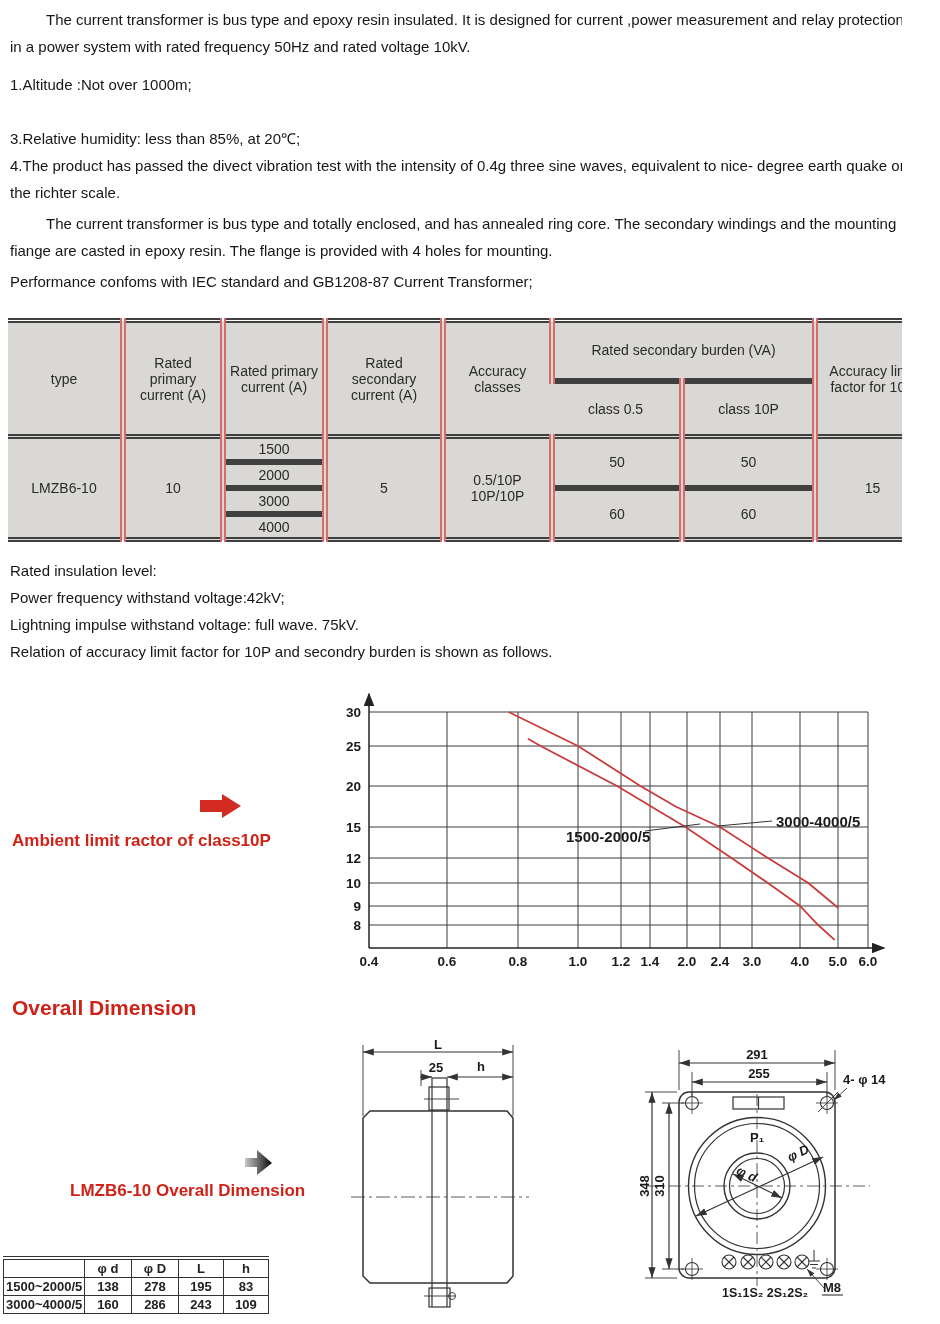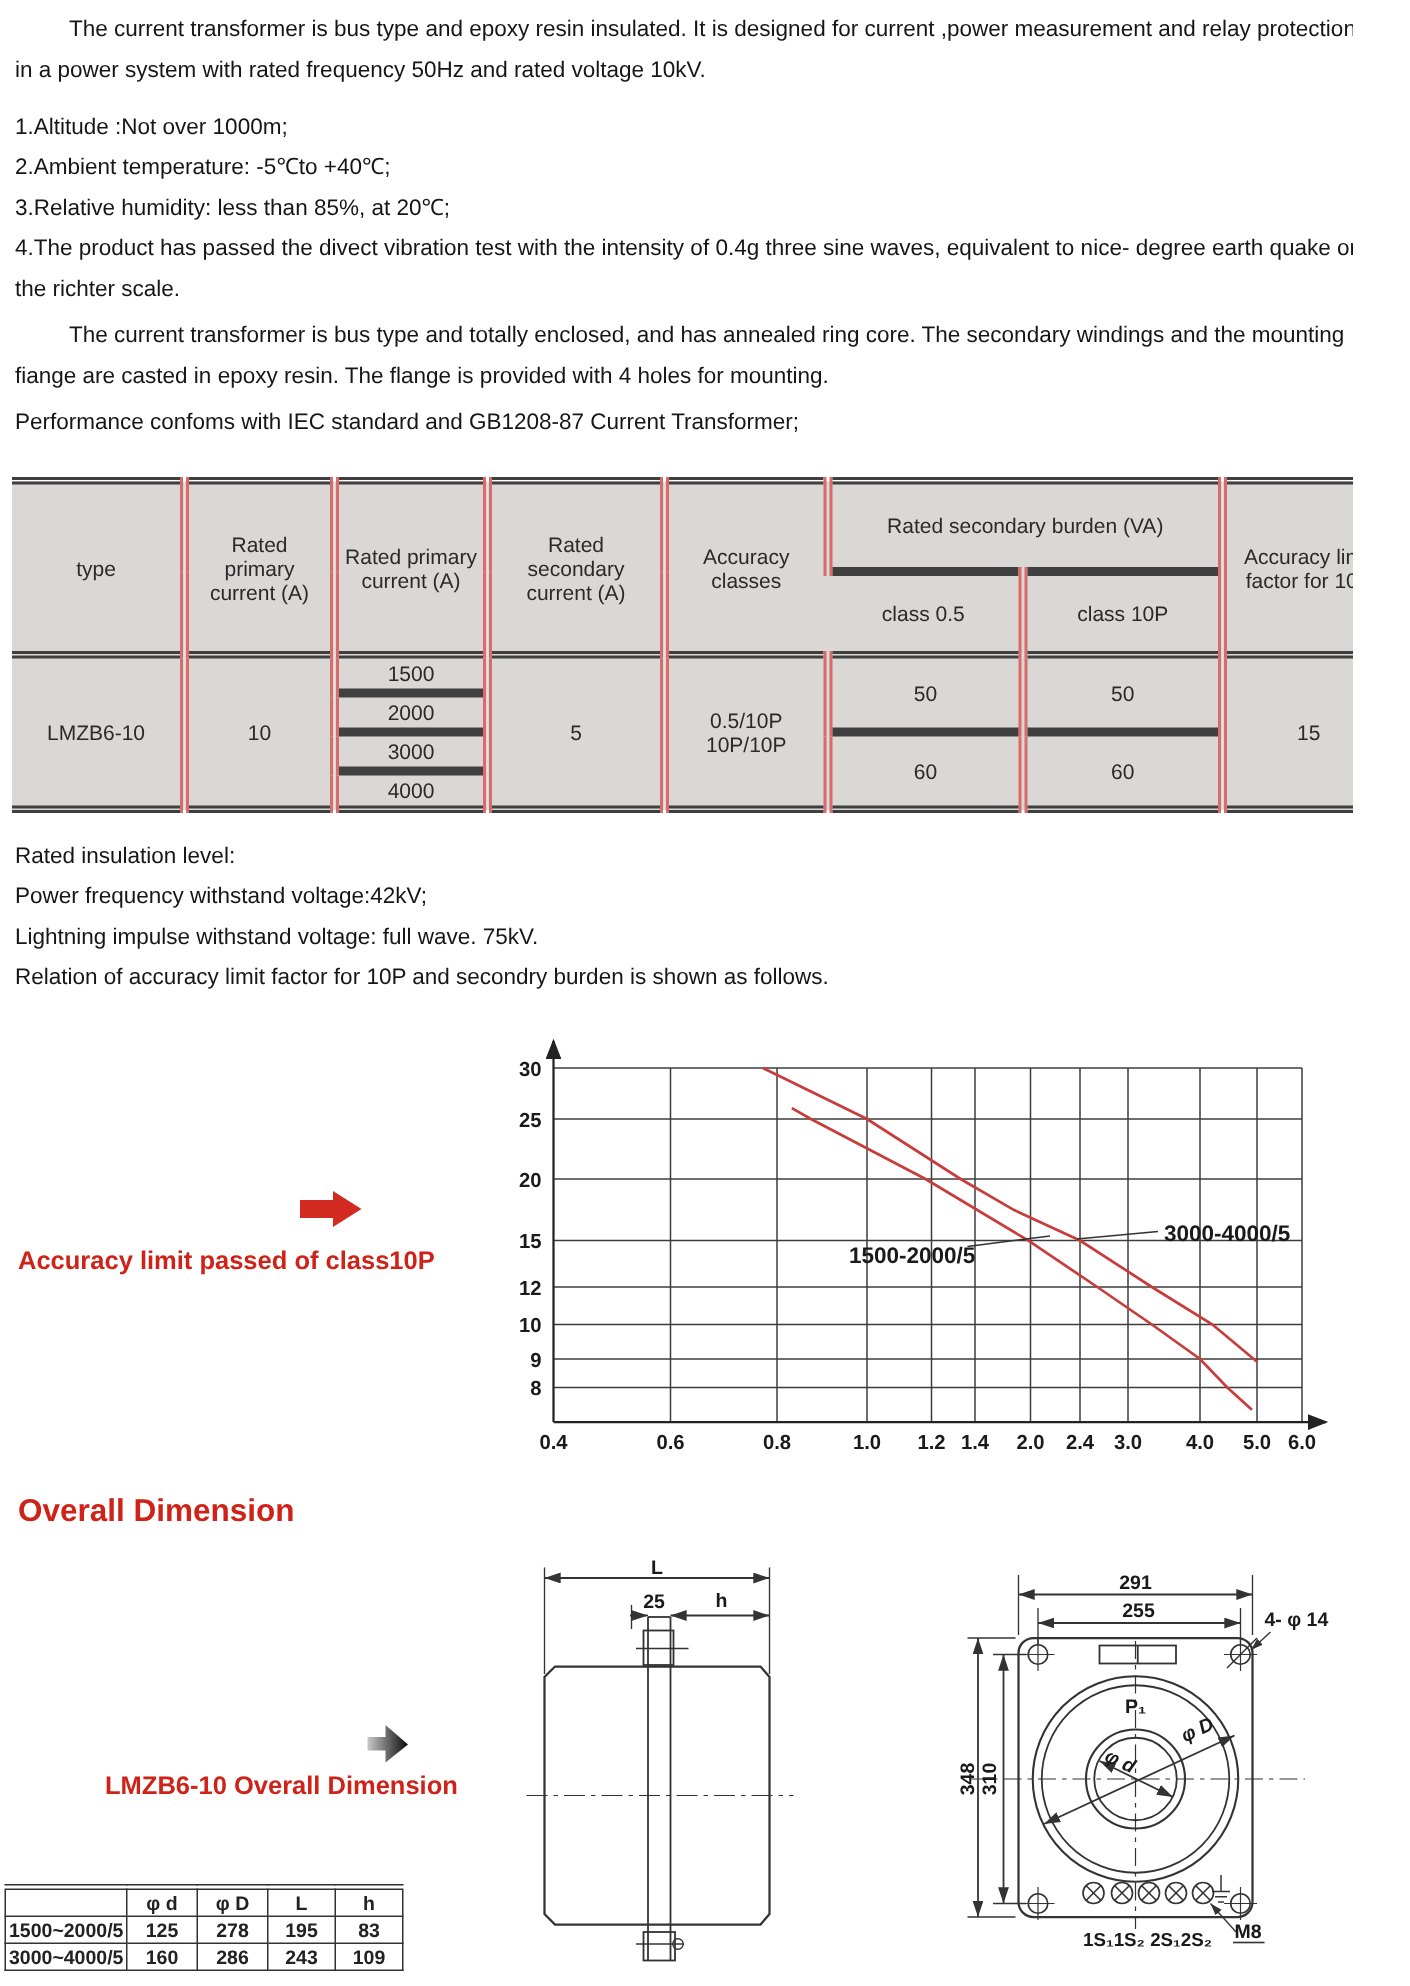--- a/index.html
+++ b/index.html
@@ -40,21 +40,20 @@
   .dimtxt { font-size:13px; font-weight:bold; }
   .dimtxt-sm { font-size:12.5px; font-weight:bold; }
 </style>
 </head>
 <body>
 
 <div id="page">
 
   <div class="txt indent" style="top:6px;">The current transformer is bus type and epoxy resin insulated. It is designed for current ,power measurement and relay protection in a power system with rated frequency 50Hz and rated voltage 10kV.</div>
   <div class="txt" style="top:71px;">1.Altitude :Not over 1000m;</div>
-  <div class="txt" style="top:98px;">2.Ambient temperature: -5℃to +40℃;</div>
   <div class="txt" style="top:125px;">3.Relative humidity: less than 85%, at 20℃;</div>
   <div class="txt" style="top:152px;">4.The product has passed the divect vibration test with the intensity of 0.4g three sine waves, equivalent to nice- degree earth quake on the richter scale.</div>
   <div class="txt indent" style="top:210px;">The current transformer is bus type and totally enclosed, and has annealed ring core. The secondary windings and the mounting fiange are casted in epoxy resin. The flange is provided with 4 holes for mounting.</div>
   <div class="txt" style="top:268px;">Performance confoms with IEC standard and GB1208-87 Current Transformer;</div>
 
   <div id="spec-table-wrap">
     <table class="spec">
       <colgroup>
         <col style="width:115px">
           <col style="width:100px">
@@ -108,21 +107,21 @@
   </div>
 
   <div class="txt" style="top:557px;">Rated insulation level:</div>
   <div class="txt" style="top:584px;">Power frequency withstand voltage:42kV;</div>
   <div class="txt" style="top:611px;">Lightning impulse withstand voltage: full wave. 75kV.</div>
   <div class="txt" style="top:638px;">Relation of accuracy limit factor for 10P and secondry burden is shown as follows.</div>
 
   <svg id="red-arrow" style="left:198px; top:793px;" width="46" height="28" viewBox="0 0 46 28">
     <polygon points="2,7 24,7 24,1 43,13 24,25 24,19 2,19" fill="#d32b22"></polygon>
   </svg>
-  <div id="chart-caption" class="red-caption">Accuracy limit passed of class10P</div>
+  <div id="chart-caption" class="red-caption">Ambient limit ractor of class10P</div>
 
   <svg id="chart-svg" style="left:335px; top:678px;" width="575" height="302" viewBox="335 678 575 302">
     <defs>
       <marker id="axarrow" markerWidth="10" markerHeight="8" refX="8" refY="3.5" orient="auto">
         <path d="M0,0 L9,3.5 L0,7 Z" fill="#222"></path>
       </marker>
     </defs>
     <g id="chart-grid">
         <line x1="369" y1="925" x2="868" y2="925" stroke="#3c3c3c" stroke-width="1"></line>
         <line x1="369" y1="906" x2="868" y2="906" stroke="#3c3c3c" stroke-width="1"></line>
@@ -241,21 +240,21 @@
       <tbody>
           <tr class="h">
         <td></td>
         <td>φ d</td>
         <td>φ D</td>
         <td>L</td>
         <td>h</td>
       </tr>
       <tr>
         <td>1500~2000/5</td>
-        <td>125</td>
+        <td>138</td>
         <td>278</td>
         <td>195</td>
         <td>83</td>
       </tr>
       <tr>
         <td>3000~4000/5</td>
         <td>160</td>
         <td>286</td>
         <td>243</td>
         <td>109</td>

